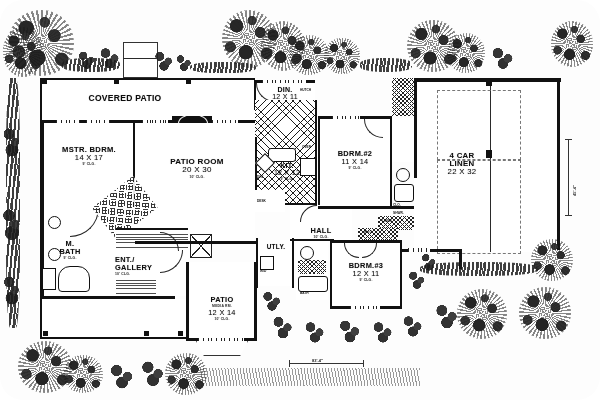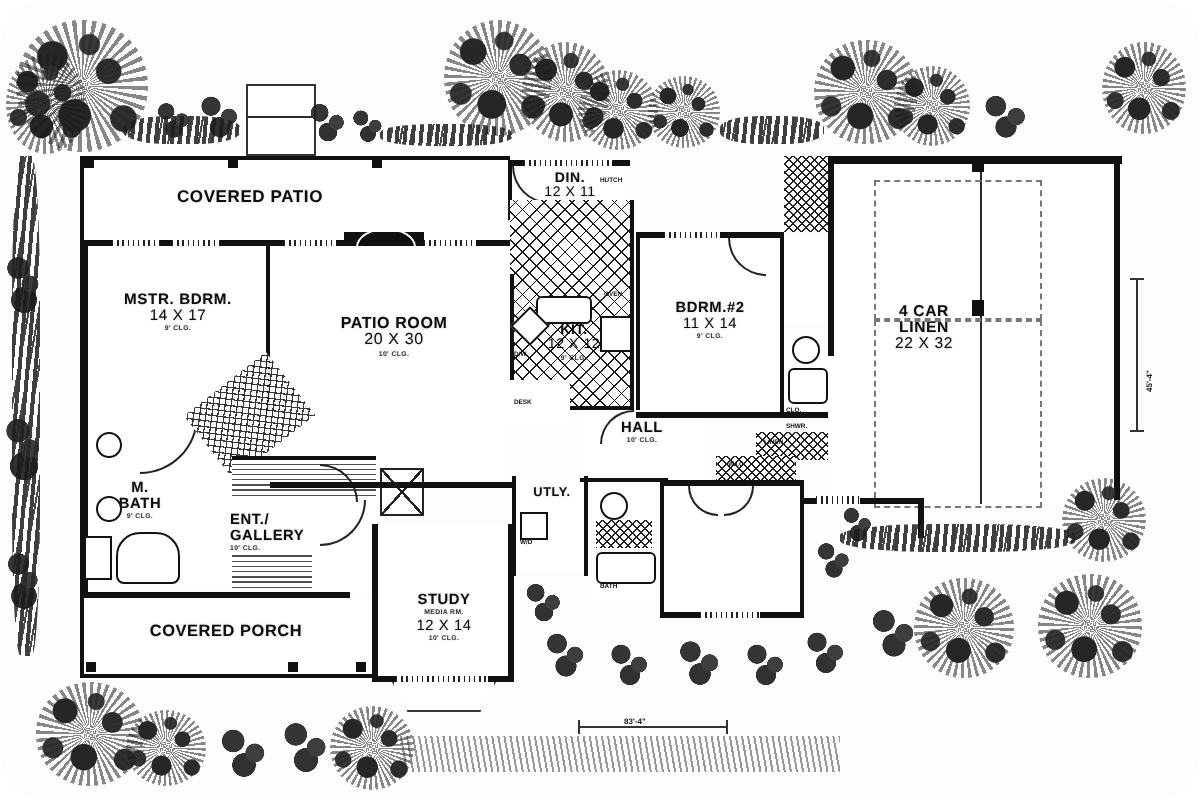--- a/index.html
+++ b/index.html
@@ -212,32 +212,37 @@
     <span class="nm">4 CAR</span>
     <span class="nm">LINEN</span>
     <span class="dm">22 X 32</span>
   </div>
   <div class="abs" style="left:437px;top:90px;width:82px;height:68px;border:1px dashed #777;"></div>
   <div class="abs" style="left:437px;top:160px;width:82px;height:92px;border:1px dashed #777;"></div>
   <div class="wall" style="left:486px;top:78px;width:6px;height:8px;"></div>
   <div class="wall" style="left:486px;top:150px;width:6px;height:8px;"></div>
 
   <div class="room" style="left:290px;top:205px;width:62px;height:36px;"></div>
-  <div class="lbl" style="left:292px;top:210px;width:58px;font-size:7.4px;">
+  <div class="lbl" style="left:292px;top:227px;width:58px;font-size:7.4px;">
     <span class="nm">HALL</span>
     <span class="cl">10' CLG.</span>
   </div>
   <div class="door-arc" style="left:300px;top:205px;width:16px;height:16px;border-bottom:none;border-right:none;border-radius:100% 0 0 0;"></div>
 
   <div class="room" style="left:332px;top:242px;width:68px;height:66px;"></div>
   <div class="wall" style="left:330px;top:240px;width:72px;height:3px;"></div>
   <div class="wall" style="left:330px;top:240px;width:2px;height:68px;"></div>
   <div class="wall" style="left:400px;top:240px;width:2px;height:68px;"></div>
   <div class="wall" style="left:330px;top:306px;width:72px;height:3px;"></div>
   <div class="hatch-v" style="position:absolute;left:350px;top:306px;width:30px;height:3px;"></div>
+  <div class="lbl" style="left:333px;top:262px;width:66px;font-size:7.4px;">
+    <span class="nm">BDRM.#3</span>
+    <span class="dm">12 X 11</span>
+    <span class="cl">9' CLG.</span>
+  </div>
   <div class="door-arc" style="left:344px;top:243px;width:14px;height:14px;border-top:none;border-right:none;border-radius:0 0 0 100%;"></div>
   <div class="door-arc" style="left:362px;top:243px;width:14px;height:14px;border-top:none;border-left:none;border-radius:0 0 100% 0;"></div>
   <div class="hatch-tile-sm" style="position:absolute;left:358px;top:228px;width:40px;height:12px;"></div>
   <div class="tiny" style="left:364px;top:231px;">W.I.C.</div>
 
   <div class="room" style="left:44px;top:207px;width:72px;height:88px;"></div>
   <div class="wall" style="left:40px;top:296px;width:135px;height:3px;"></div>
   <div class="lbl" style="left:46px;top:240px;width:48px;font-size:7.4px;">
     <span class="nm">M.</span>
     <span class="nm">BATH</span>
@@ -282,35 +287,32 @@
   <div class="fx r" style="left:300px;top:246px;width:12px;height:12px;"></div>
   <div class="fx rr" style="left:298px;top:276px;width:28px;height:14px;"></div>
   <div class="hatch-tile-sm" style="position:absolute;left:298px;top:260px;width:28px;height:14px;"></div>
   <div class="tiny" style="left:300px;top:292px;">BATH</div>
 
   <div class="room" style="left:188px;top:262px;width:68px;height:76px;"></div>
   <div class="wall" style="left:186px;top:262px;width:3px;height:78px;"></div>
   <div class="wall" style="left:254px;top:262px;width:3px;height:78px;"></div>
   <div class="wall" style="left:186px;top:338px;width:71px;height:3px;"></div>
   <div class="lbl" style="left:189px;top:296px;width:66px;font-size:7.4px;">
-    <span class="nm">STUDY</span>
+    <span class="nm">PATIO</span>
     <span class="cl">MEDIA RM.</span>
     <span class="dm" style="font-size:7.4px;margin-top:1px;">12 X 14</span>
     <span class="cl">10' CLG.</span>
   </div>
   <div class="hatch-v" style="position:absolute;left:198px;top:338px;width:46px;height:4px;"></div>
   <div class="abs" style="left:196px;top:341px;width:50px;height:14px;border:1px solid #333;border-top:none;
               clip-path:polygon(0 0,100% 0,85% 100%,15% 100%);background:#fff;"></div>
 
   <div class="room" style="left:40px;top:299px;width:146px;height:40px;"></div>
   <div class="wall" style="left:40px;top:337px;width:146px;height:2px;"></div>
   <div class="wall" style="left:40px;top:299px;width:2px;height:40px;"></div>
-  <div class="lbl" style="left:48px;top:312px;width:130px;font-size:8.2px;">
-    <span class="nm">COVERED PORCH</span>
-  </div>
   <div class="tiny" style="left:43px;top:331px;width:5px;height:5px;background:#111;"></div>
   <div class="tiny" style="left:144px;top:331px;width:5px;height:5px;background:#111;"></div>
   <div class="tiny" style="left:178px;top:331px;width:5px;height:5px;background:#111;"></div>
 
   <div class="wall" style="left:135px;top:241px;width:122px;height:3px;"></div>
   <div class="wall" style="left:116px;top:228px;width:72px;height:2px;"></div>
   <div class="wall" style="left:290px;top:239px;width:44px;height:2px;"></div>
   <div class="wall" style="left:318px;top:206px;width:96px;height:3px;"></div>
   <div class="wall" style="left:400px;top:249px;width:62px;height:3px;"></div>
   <div class="wall" style="left:459px;top:249px;width:3px;height:20px;"></div>

